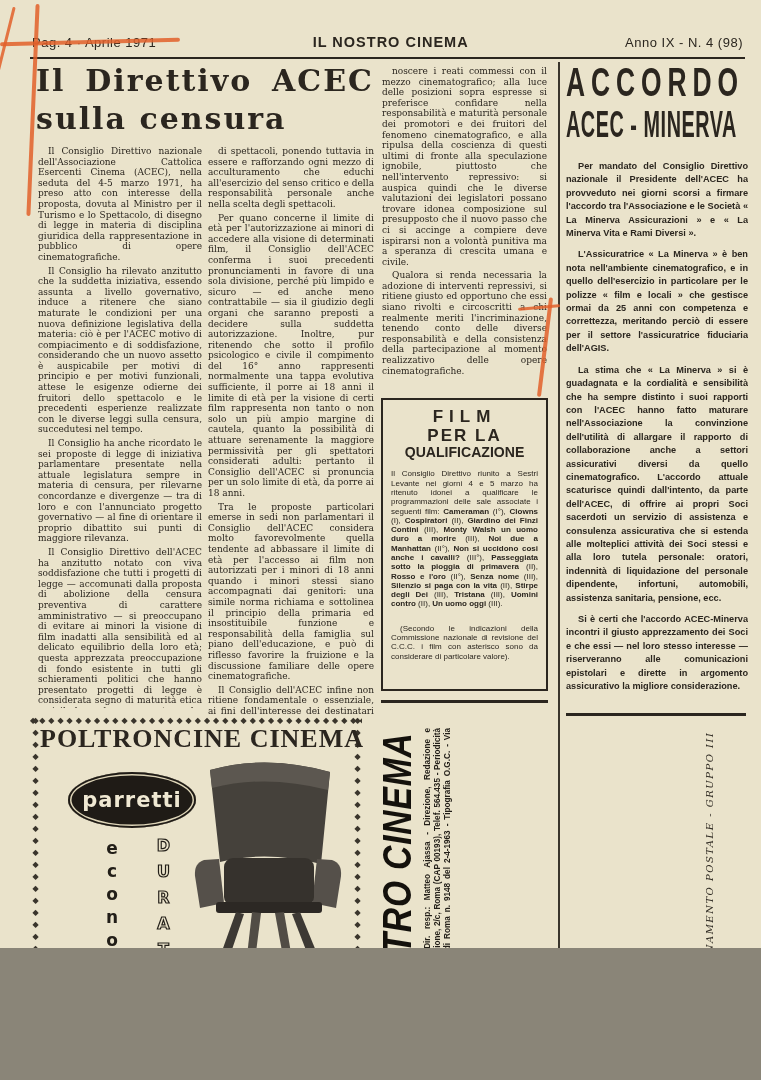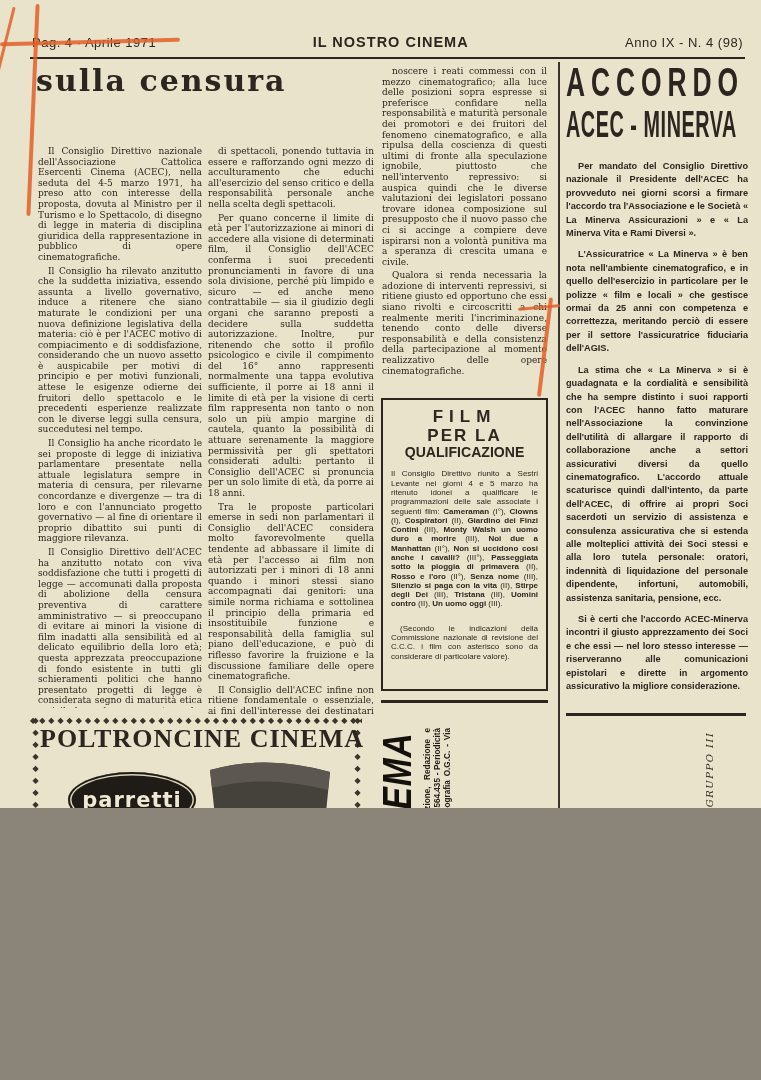--- a/index.html
+++ b/index.html
@@ -1,16 +1,16 @@
 <!DOCTYPE html>
 <html><head>
 <meta charset="utf-8">
 <style>
   html,body{margin:0;padding:0;background:#8a8578;}
-  .scan-page{position:relative;width:761px;height:808px;background:#eae3cb;overflow:hidden;
+  .scan-page{position:relative;width:761px;height:948px;background:#eae3cb;overflow:hidden;
     color:#2b261f;font-family:"DejaVu Serif",serif;}
   
   .hdr{position:absolute;left:32px;right:18px;top:34px;display:flex;justify-content:space-between;
     align-items:baseline;font-family:"Liberation Sans",sans-serif;font-size:13px;letter-spacing:.5px;}
   .hdr .mast{font-weight:bold;font-size:14.5px;letter-spacing:1px;}
   .hdr-rule{position:absolute;left:30px;right:16px;top:57px;height:2px;background:#2b261f;}
   
   .headline{position:absolute;left:36px;top:62px;width:338px;font-family:"DejaVu Serif",serif;
     font-weight:bold;font-size:30px;line-height:38px;letter-spacing:2px;}
   .headline .hl1{display:flex;justify-content:space-between;}
@@ -90,20 +90,25 @@
 <div class="scan-page">
 
   <div class="hdr">
     <span>Pag. 4  ·  Aprile 1971</span>
     <span class="mast">IL NOSTRO CINEMA</span>
     <span>Anno IX - N. 4 (98)</span>
   </div>
   <div class="hdr-rule"></div>
 
   <div class="headline">
+    <div class="hl1">
+      <span>Il</span>
+      <span>Direttivo</span>
+      <span>ACEC</span>
+    </div>
     <div>sulla censura</div>
   </div>
 
   <div class="col col1">
     <p>Il Consiglio Direttivo nazionale dell'Associazione Cattolica Esercenti Cinema (ACEC), nella seduta del 4-5 marzo 1971, ha preso atto con interesse della proposta, dovuta al Ministro per il Turismo e lo Spettacolo, di disegno di legge in materia di disciplina giuridica della rappresentazione in pubblico di opere cinematografiche.</p>
     <p>Il Consiglio ha rilevato anzitutto che la suddetta iniziativa, essendo assunta a livello governativo, induce a ritenere che siano maturate le condizioni per una nuova definizione legislativa della materia: ciò è per l'ACEC motivo di compiacimento e di soddisfazione, considerando che un nuovo assetto è auspicabile per motivi di principio e per motivi funzionali, attese le esigenze odierne dei fruitori dello spettacolo e le precedenti esperienze realizzate con le diverse leggi sulla censura, succedutesi nel tempo.</p>
     <p>Il Consiglio ha anche ricordato le sei proposte di legge di iniziativa parlamentare presentate nella attuale legislatura sempre in materia di censura, per rilevarne concordanze e divergenze — tra di loro e con l'annunciato progetto governativo — al fine di orientare il proprio dibattito sui punti di maggiore rilevanza.</p>
     <p>Il Consiglio Direttivo dell'ACEC ha anzitutto notato con viva soddisfazione che tutti i progetti di legge — accomunati dalla proposta di abolizione della censura preventiva di carattere amministrativo — si preoccupano di evitare ai minori la visione di film inadatti alla sensibilità ed al delicato equilibrio della loro età; questa apprezzata preoccupazione di fondo esistente in tutti gli schieramenti politici che hanno presentato progetti di legge è considerata segno di maturità etica e civile la quale rappresenta anche garanzia perché ai cittadini adulti possa essere conferita la più ampia libertà nella visione</p>
   </div>
   <div class="col col2">

